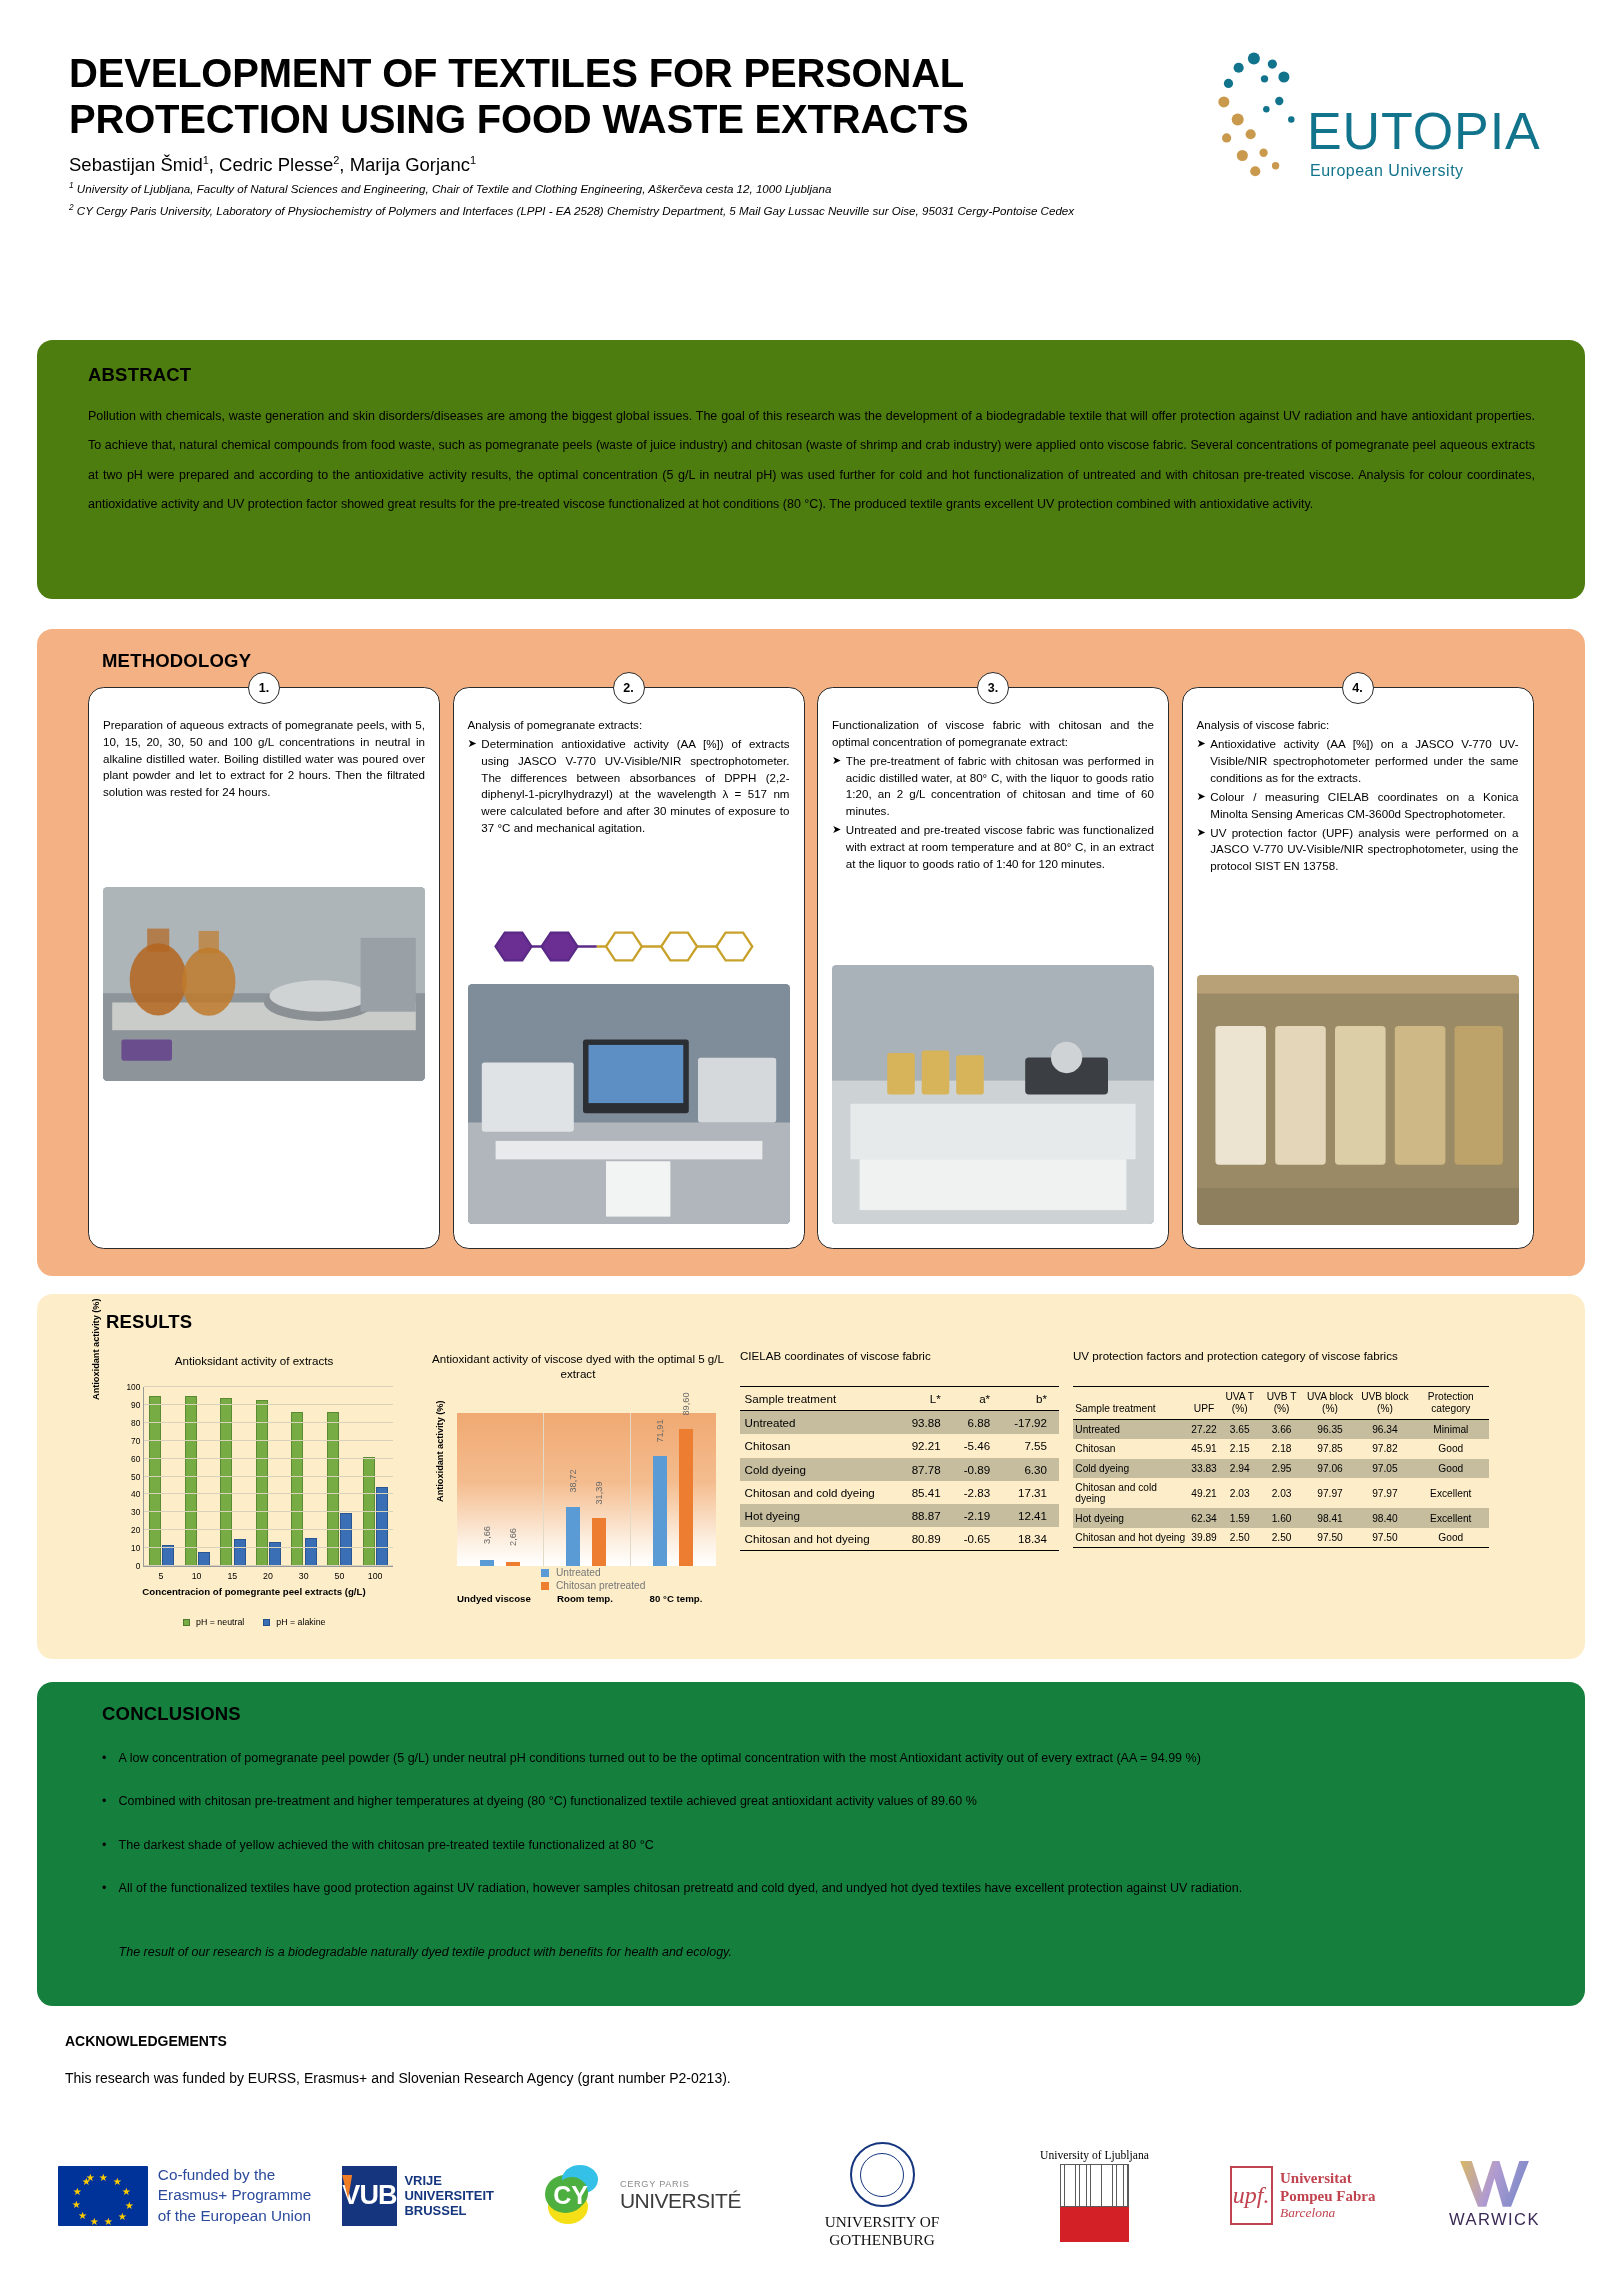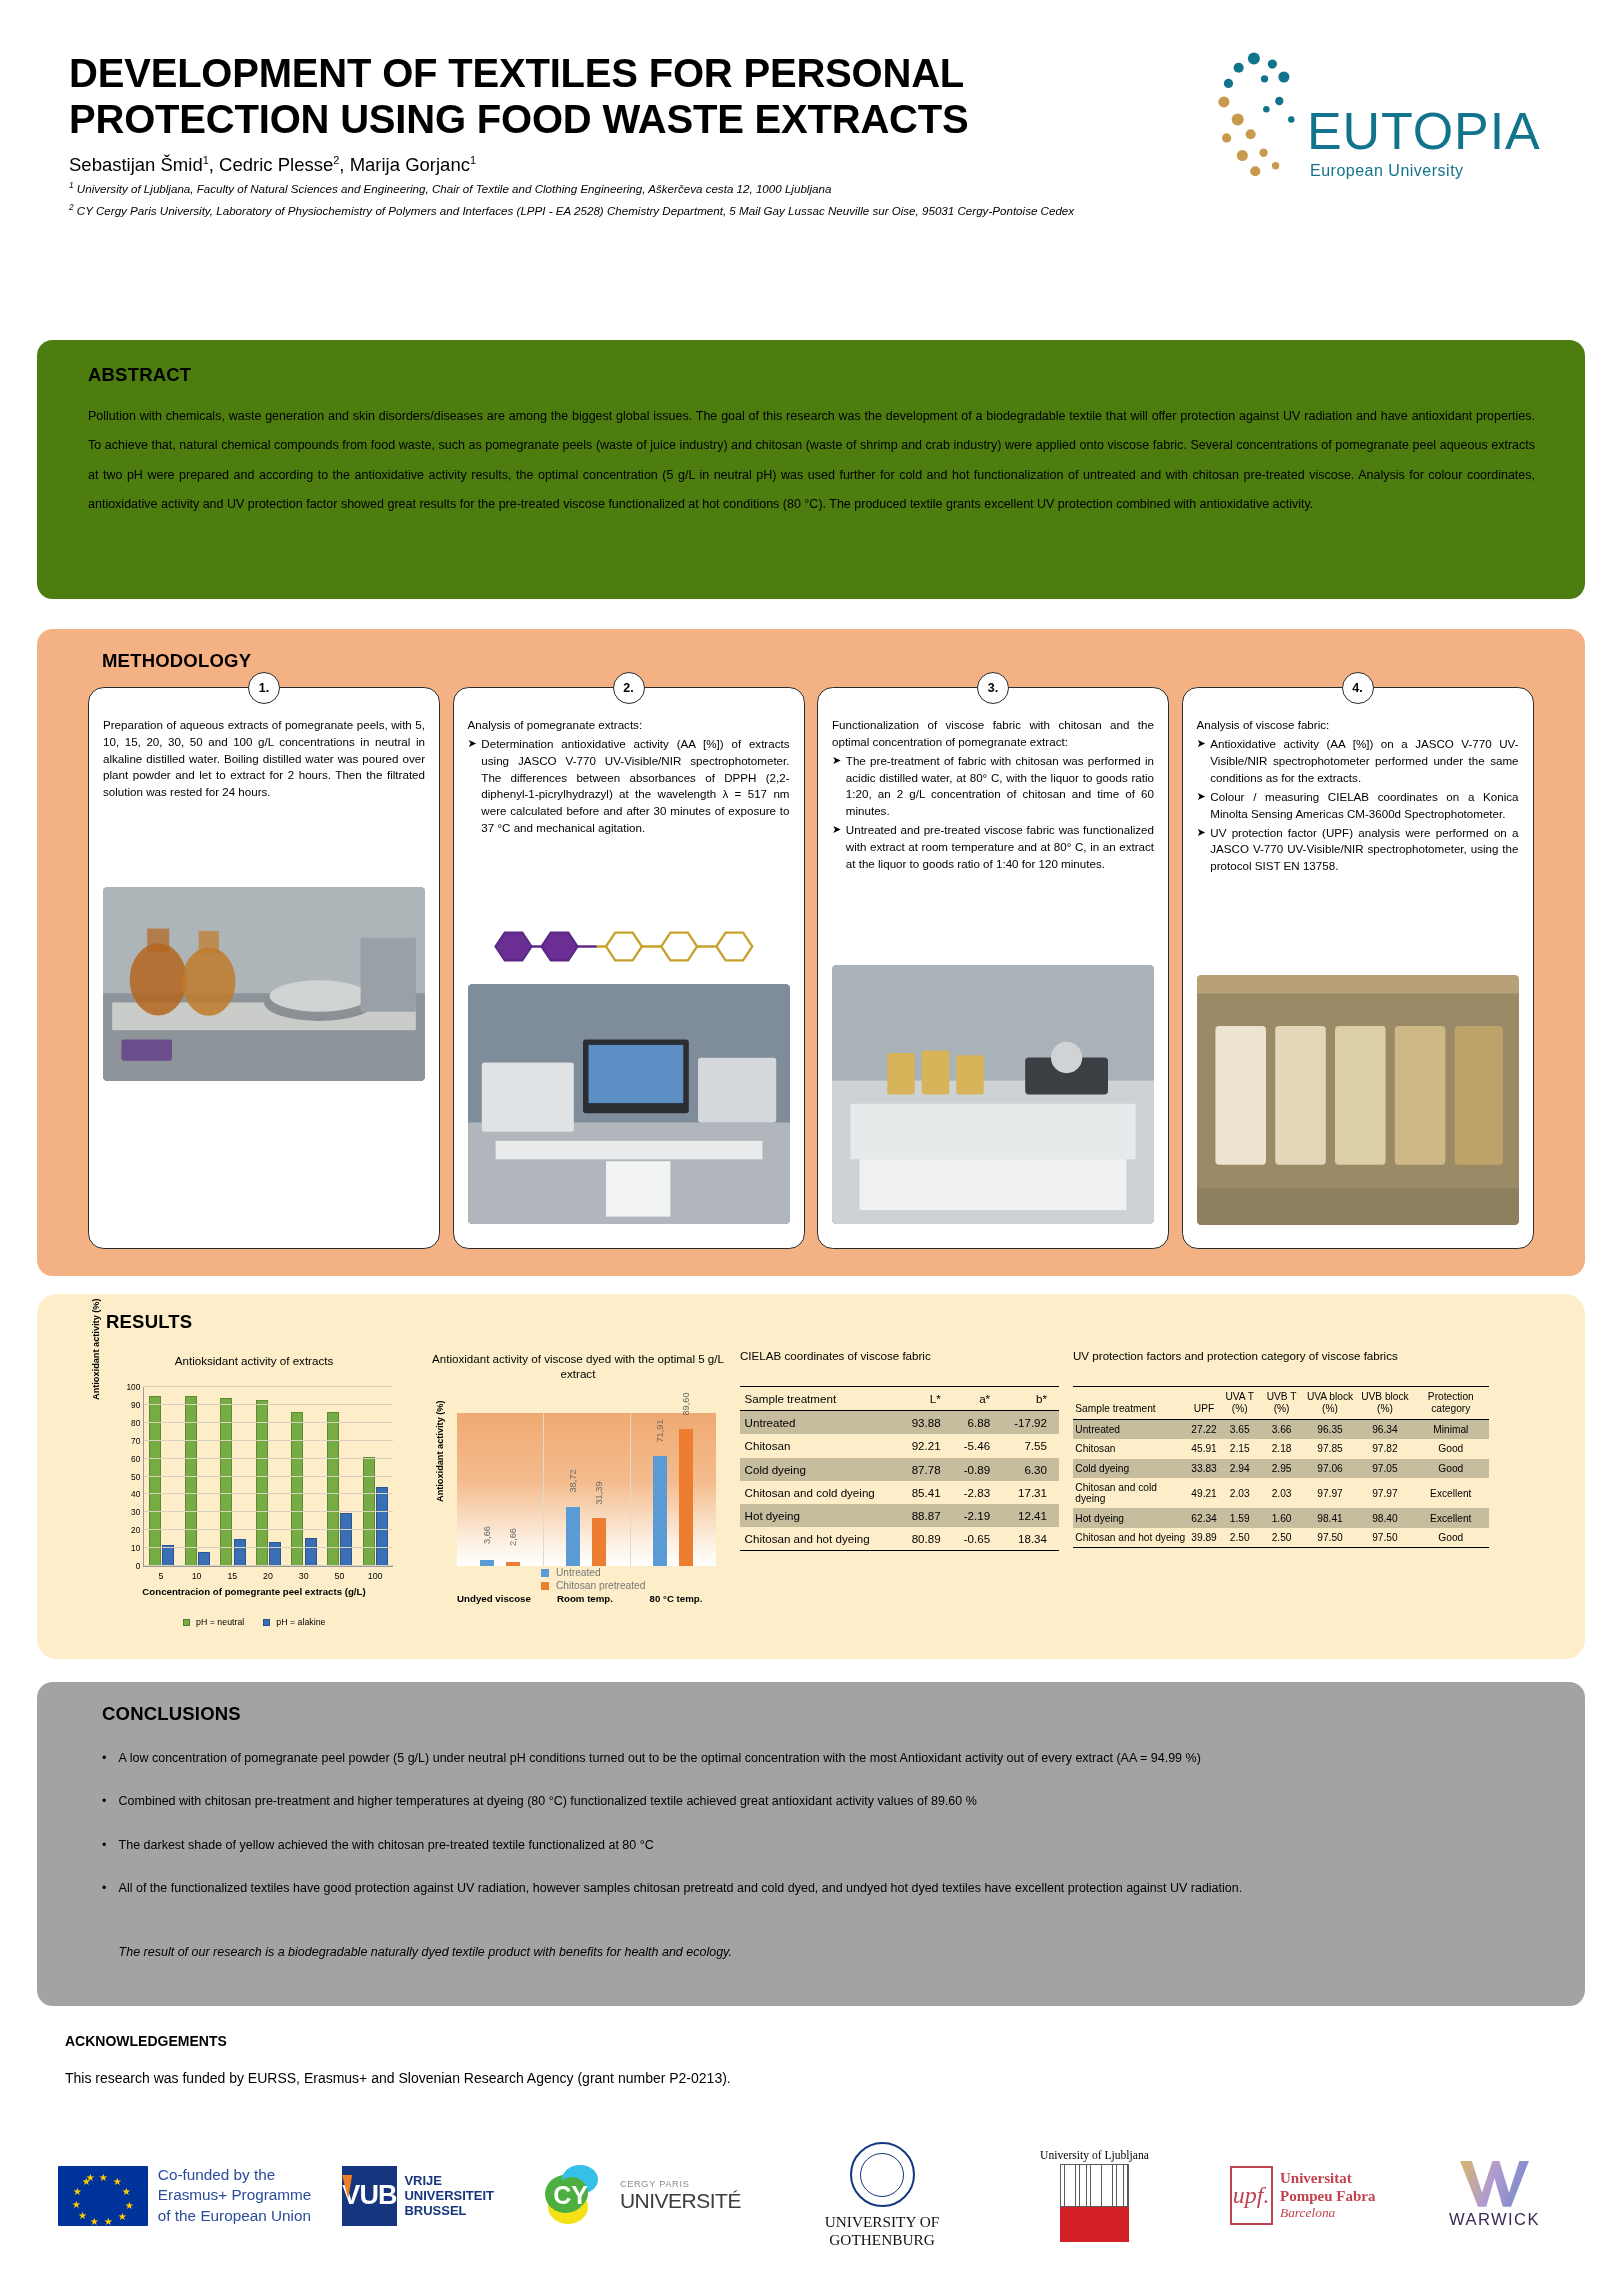--- a/index.html
+++ b/index.html
@@ -34,21 +34,21 @@
   .eutopia-sub {
     position:absolute; left:109px; top:116px;
     font-size:16px; color:#12748c; letter-spacing:0.5px;
   }
 
   
   .panel { border-radius:15.7px; position:relative; }
   .panel-abstract { background:#4d7c0f; }
   .panel-method   { background:#f4b183; }
   .panel-results  { background:#fdeec9; }
-  .panel-concl    { background:#a3a3a3; }
+  .panel-concl    { background:#15803d; }
 
   .sect-title {
     font-size:18.5px; font-weight:700; letter-spacing:0.2px;
   }
 
   
   .abstract-wrap { position:absolute; left:37px; top:340px; width:1548px; height:259px; }
   .abstract-title { position:absolute; left:51px; top:24px; }
   .abstract-body {
     position:absolute; left:51px; top:62px; width:1447px;
@@ -83,21 +83,21 @@
       linear-gradient(165deg,#bfc6c9 0%,#aeb5b9 25%,#8d9499 55%,#6f767b 100%); }
   .ph-lab2 { background:
       linear-gradient(180deg,#8d9aa6 0%,#7f8c99 35%,#b9bec2 60%,#9aa0a4 100%); }
   .ph-lab3 { background:
       linear-gradient(175deg,#b6bfc6 0%,#a3aeb6 40%,#cfd4d6 70%,#9fa7ad 100%); }
   .ph-lab4 { background:
       linear-gradient(170deg,#b79e74 0%,#d8cbb0 30%,#c9b896 60%,#a08f6d 100%); }
   .ph-chem { background:#ffffff; }
 
   
-  .results-wrap { position:absolute; left:37px; top:1294px; width:1548px; height:365px;border-radius:20px; }
+  .results-wrap { position:absolute; left:37px; top:1294px; width:1548px; height:365px; }
   .results-title { position:absolute; left:69px; top:16.6px; }
   .results-row { position:absolute; left:55px; top:55px; width:1460px; display:flex; gap:14px; }
 
   
   .chart1 { width:324px; height:296px; position:relative; }
   .c1-title { font-size:11.6px; text-align:center; margin-top:4.6px; }
   .c1-plot { position:absolute; left:51px; top:38px; width:250px; height:180px;
              border-left:0.9px solid #9a9a9a; border-bottom:0.9px solid #9a9a9a; }
   .c1-grid { position:absolute; left:0; right:0; border-top:0.5px solid #d8d2bd; }
   .c1-ylab {

